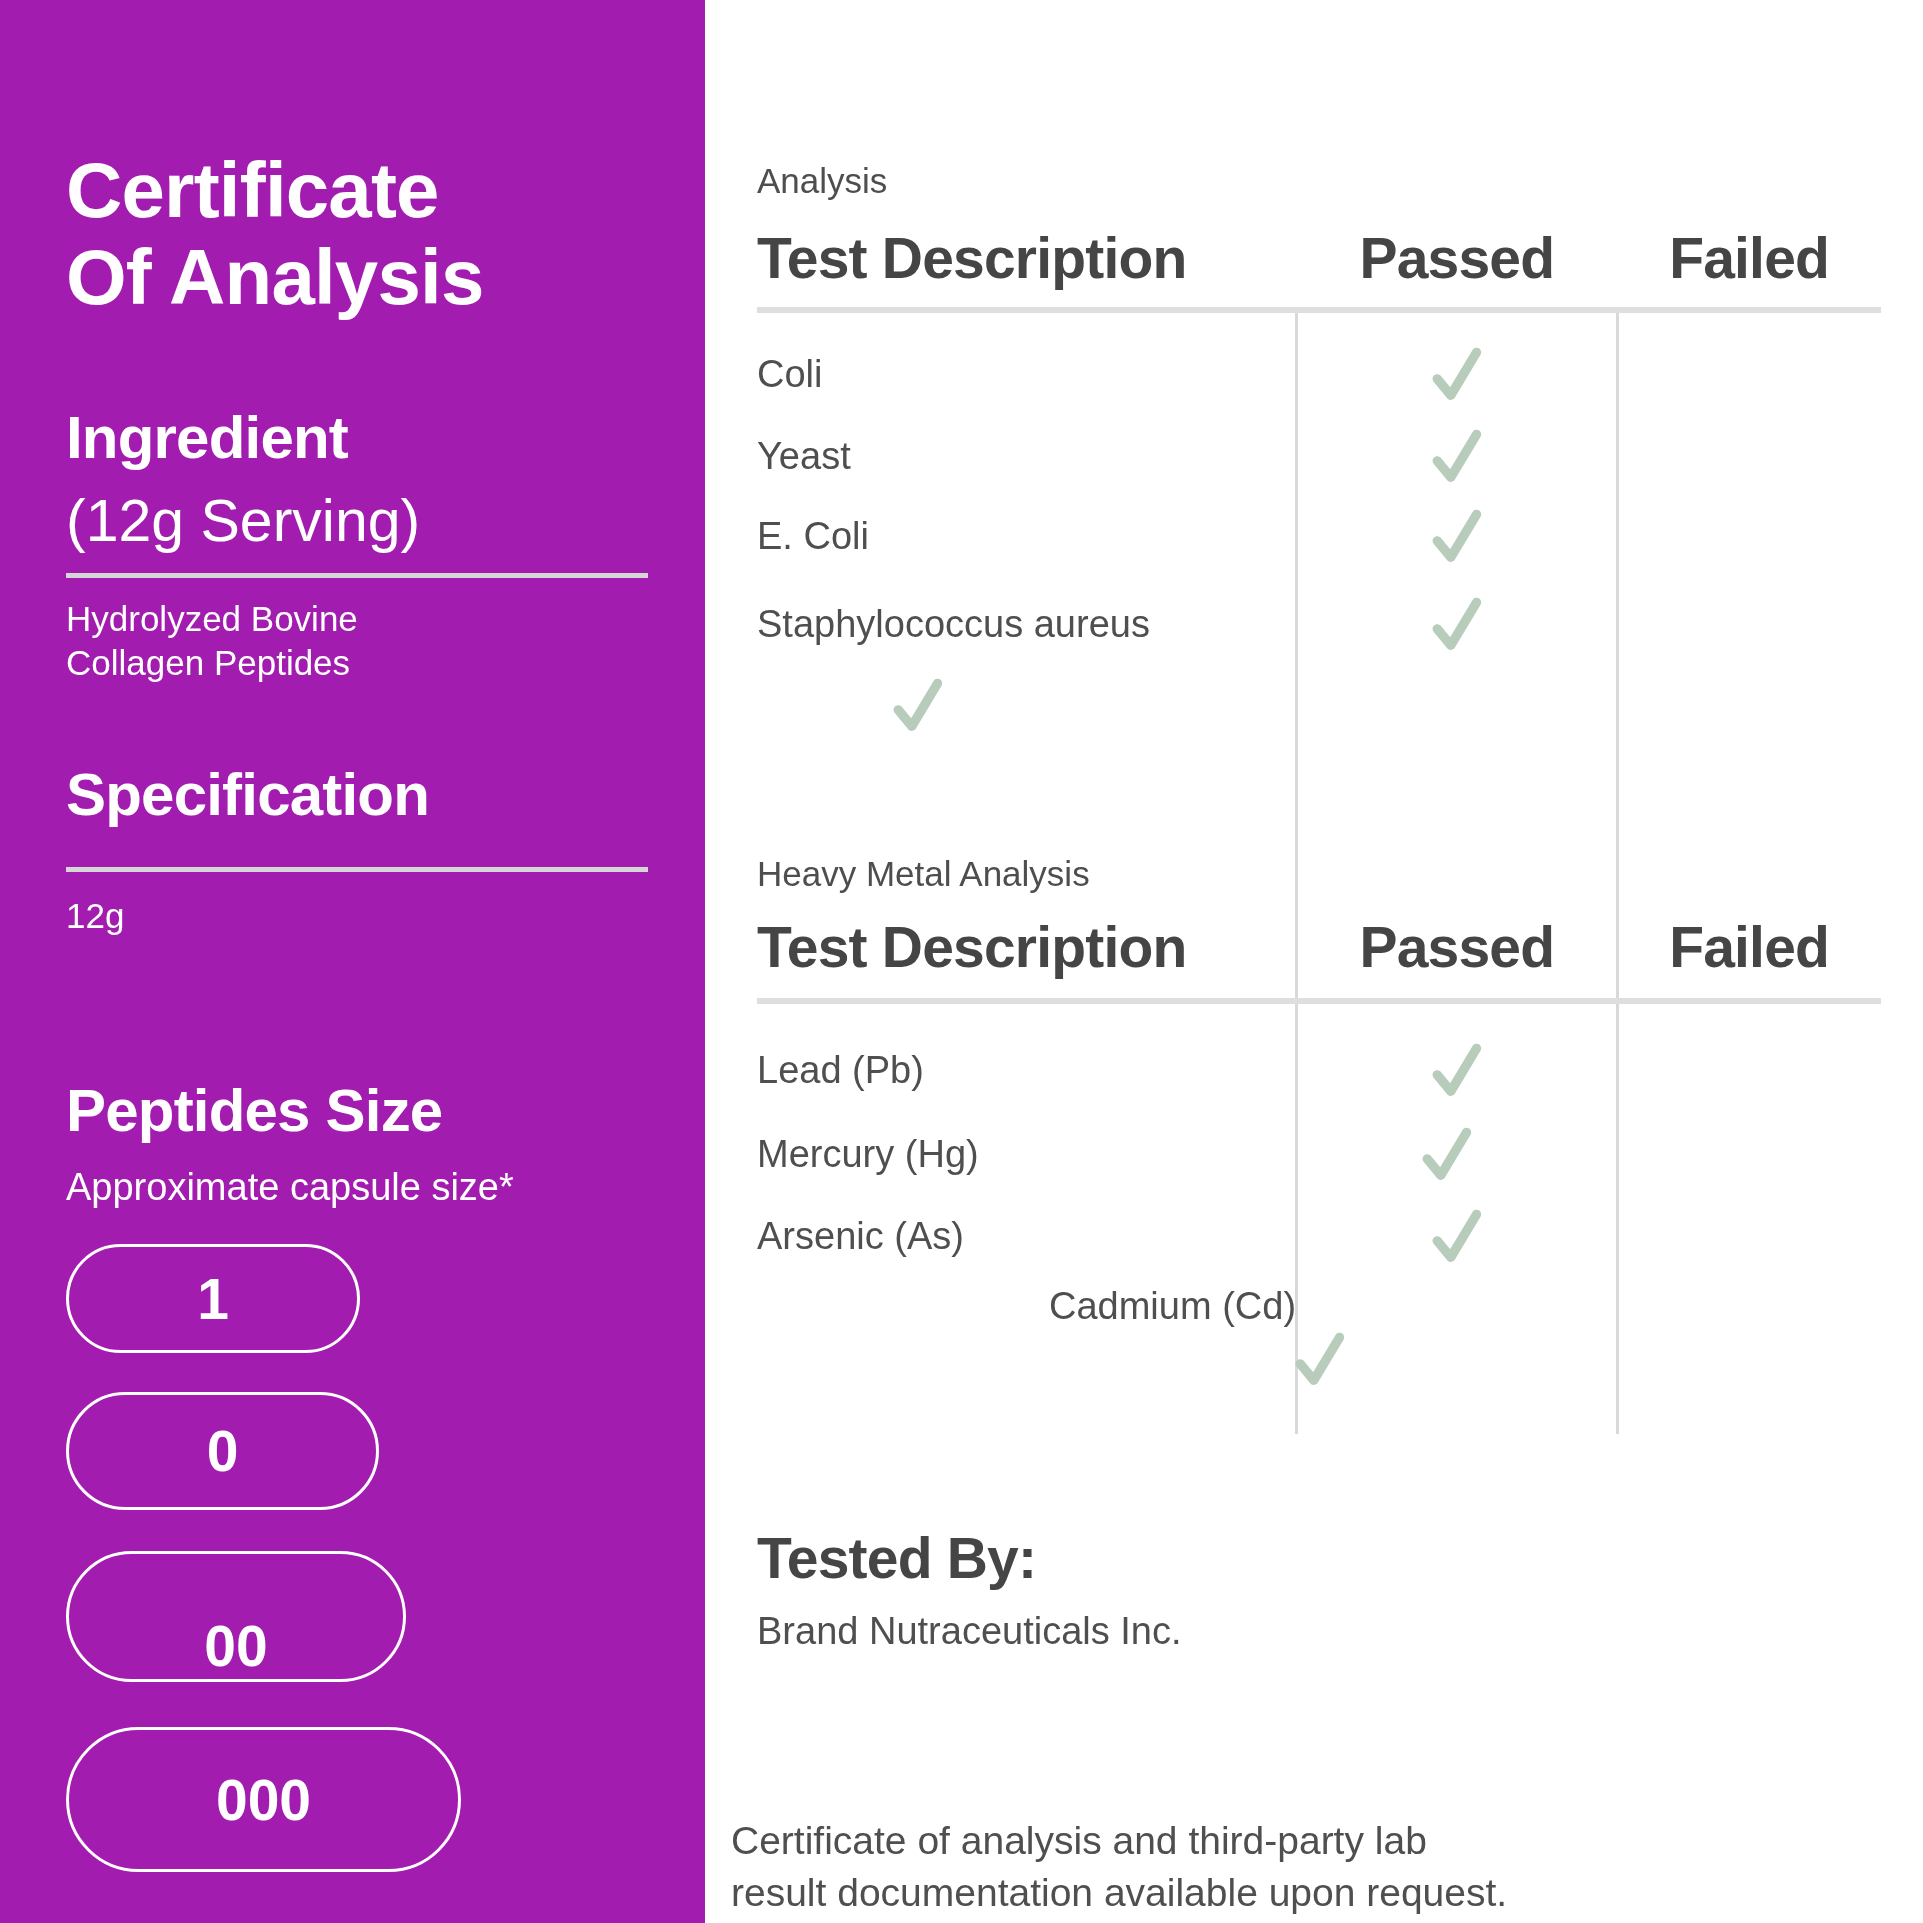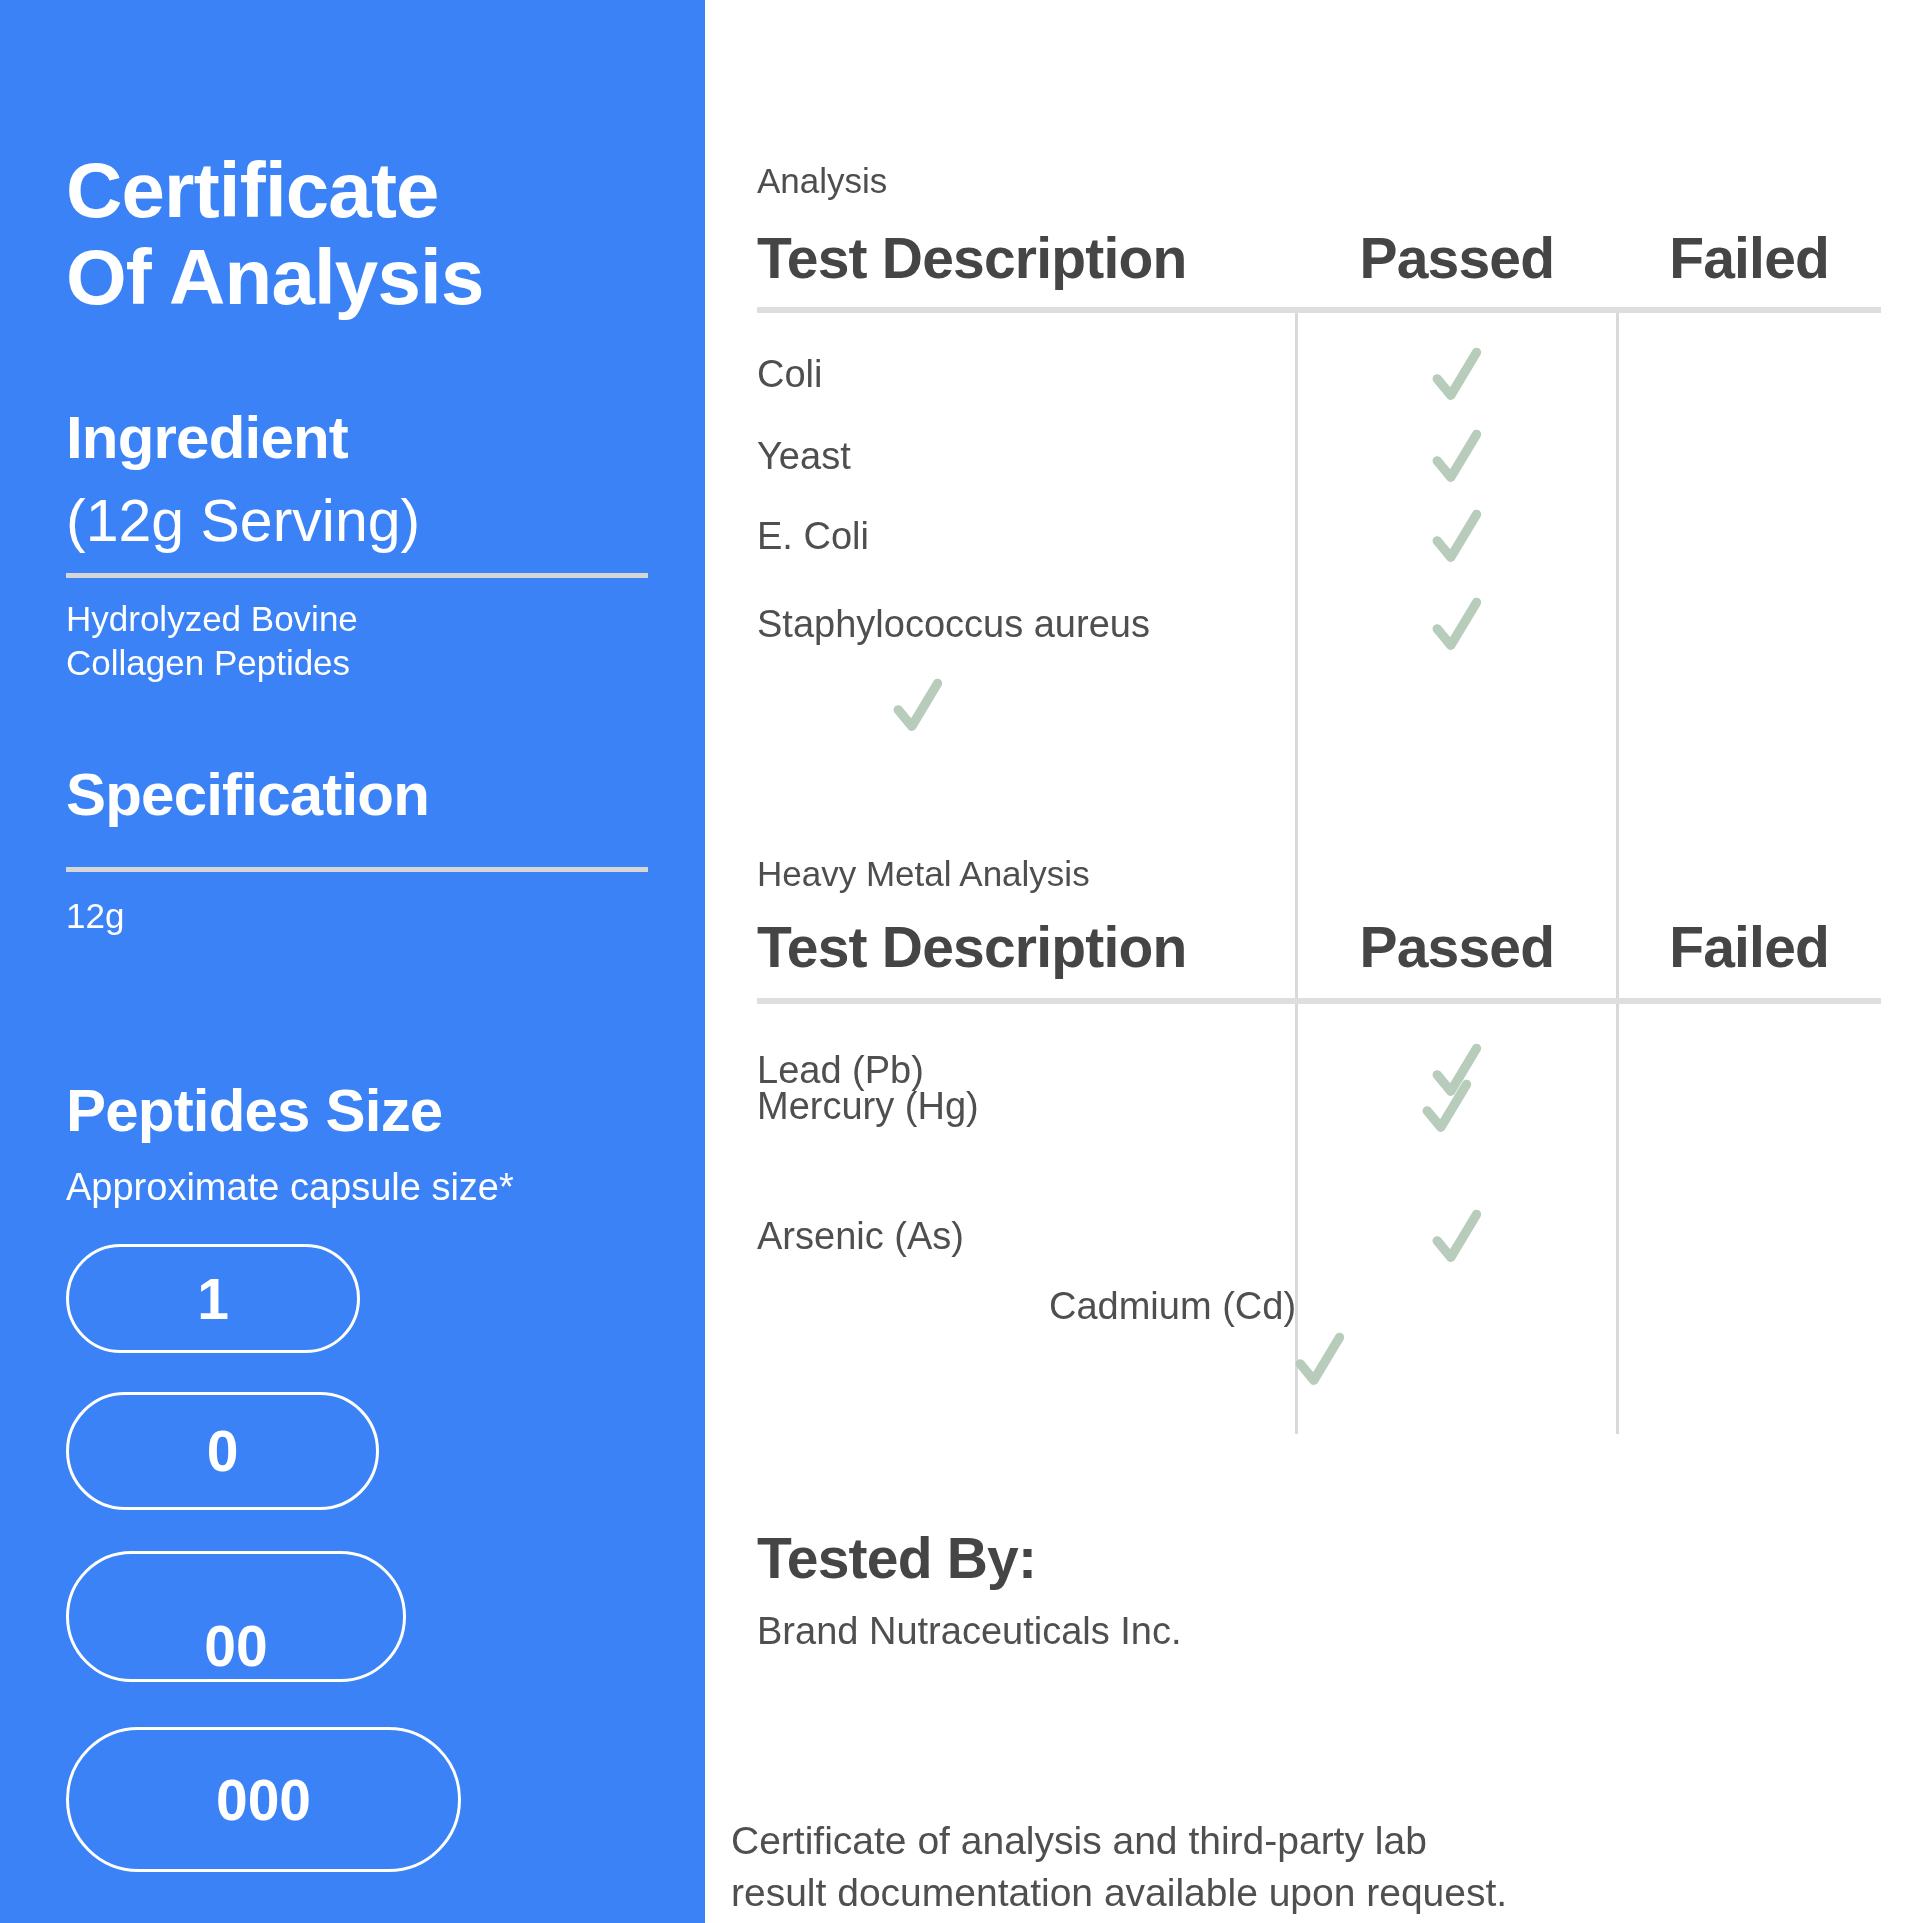--- a/index.html
+++ b/index.html
@@ -8,21 +8,21 @@
     position:relative;
     background:#ffffff;
     font-family:"Liberation Sans", sans-serif;
     color:#4c4c4c;
     overflow:hidden;
   }
 
   
   .sidebar {
     position:absolute; left:0; top:0; width:705px; height:1924px;
-    background:#3b82f6;
+    background:#a21caf;
     color:#ffffff;
   }
   .coa-title {
     position:absolute; left:66px; top:147px;
     font-size:78px; font-weight:bold; line-height:1.12; letter-spacing:-0.8px;
   }
   .side-h {
     position:absolute; left:66px;
     font-size:60px; font-weight:bold; letter-spacing:-0.8px;
   }
@@ -181,21 +181,21 @@
 
 <div class="trow" style="top:1036px;">
   <div class="c1">Lead (Pb)</div>
   <div class="c2">
     <svg class="check-svg" viewBox="0 0 88 88">
         <path d="M17 50 L36 73 L72 13" fill="none" stroke="#b7ccba" stroke-width="13" stroke-linecap="round" stroke-linejoin="round"></path>
       </svg>
   </div>
   <div class="c3"></div>
 </div>
-<div class="trow" style="top:1072px;gap:44px;">
+<div class="trow" style="top:1120px;gap:44px;">
   <div class="c1">Mercury (Hg)</div>
   <div class="c2">
     <svg class="check-svg" viewBox="0 0 88 88">
         <path d="M17 50 L36 73 L72 13" fill="none" stroke="#b7ccba" stroke-width="13" stroke-linecap="round" stroke-linejoin="round"></path>
       </svg>
   </div>
   <div class="c3"></div>
 </div>
 <div class="trow" style="top:1202px;">
   <div class="c1">Arsenic (As)</div>

